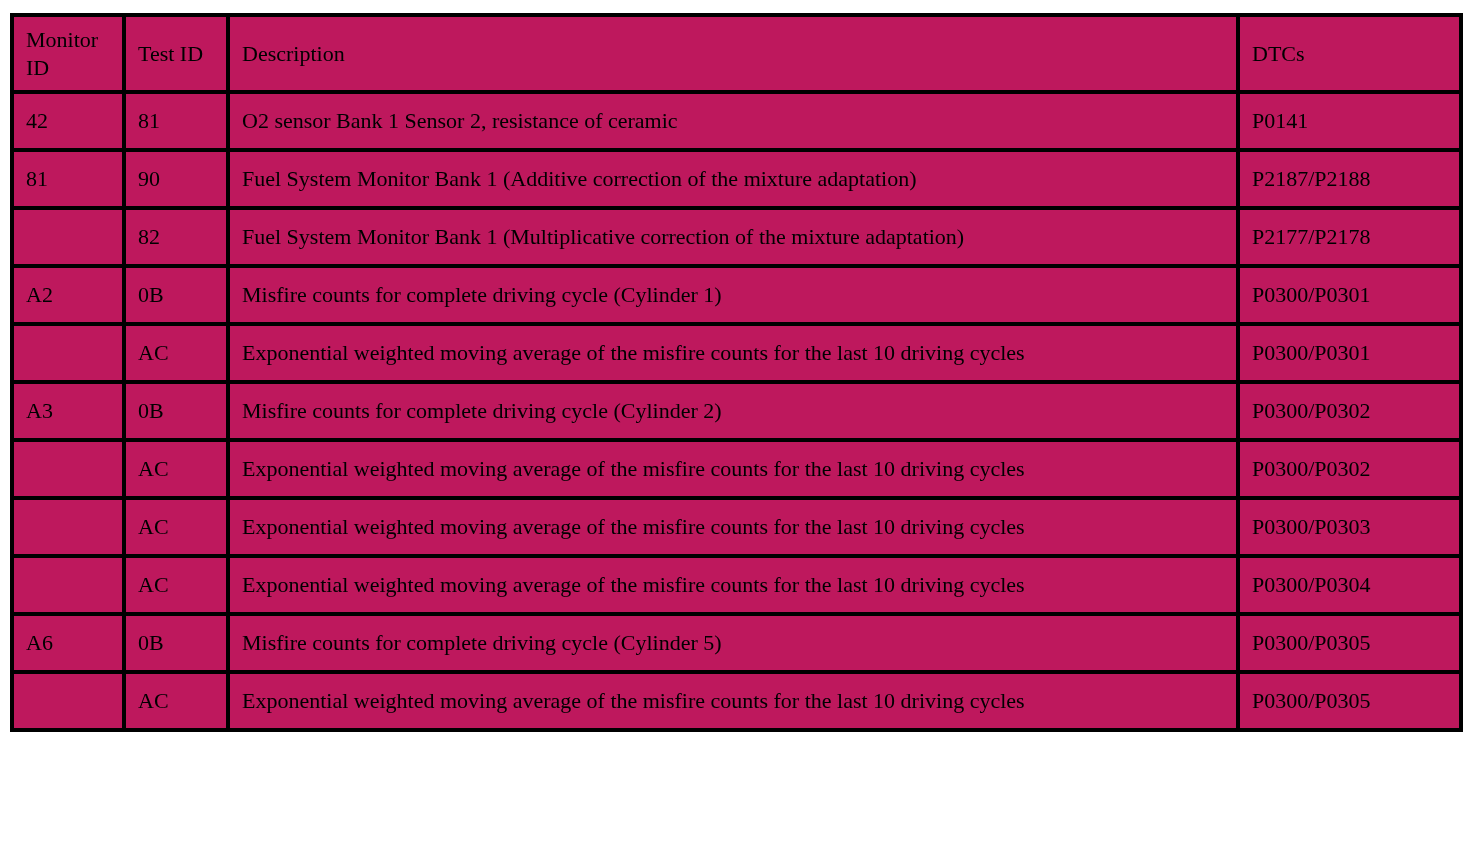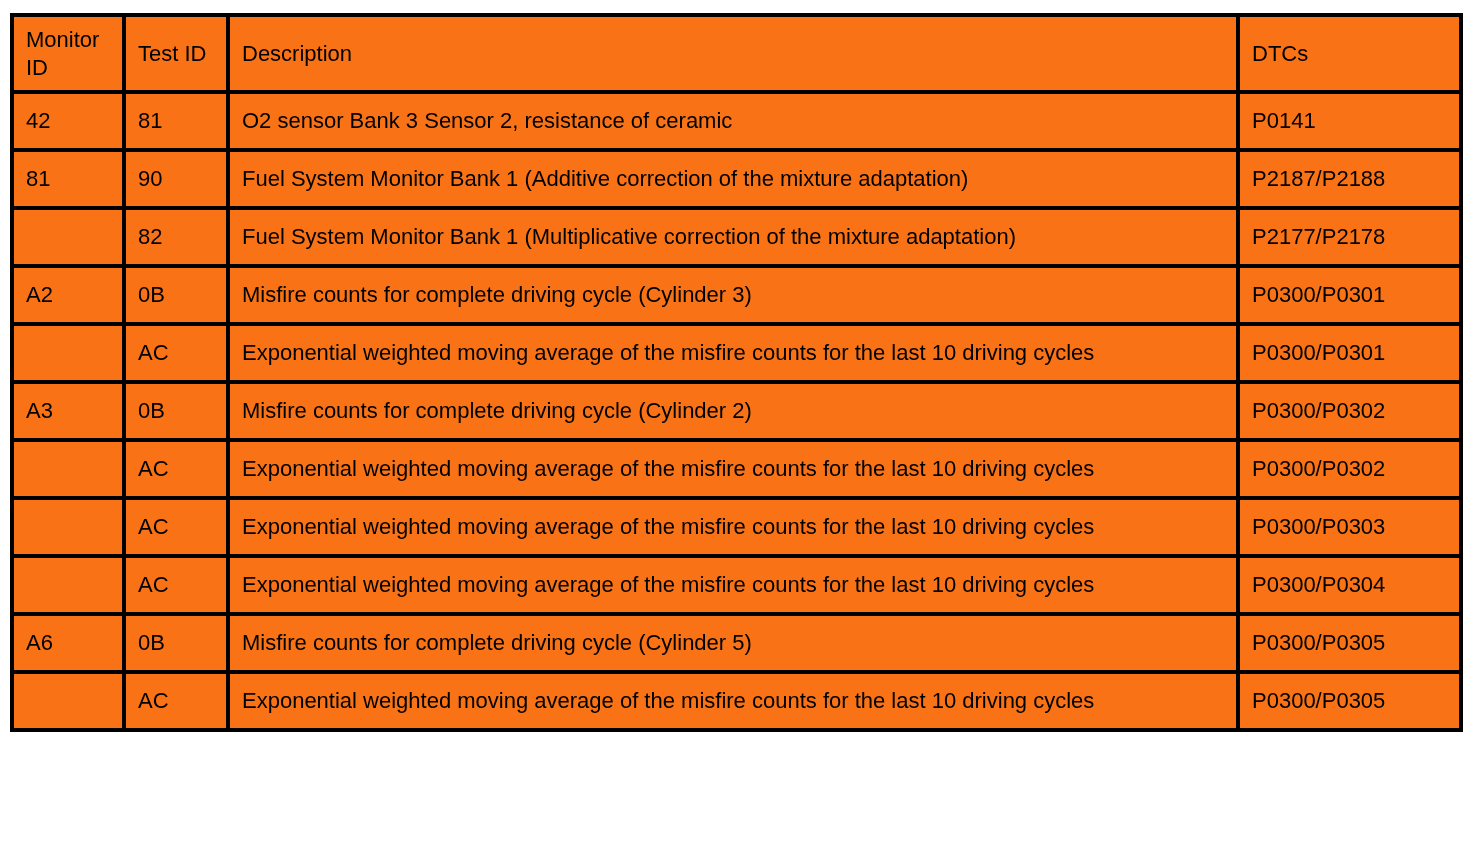--- a/index.html
+++ b/index.html
@@ -14,24 +14,24 @@
   .page {
     position: absolute;
     left: 10px;
     top: 13px;
     width: 1450px;
   }
   table.doc-table {
     border-collapse: collapse;
     table-layout: fixed;
     width: 1449px;
-    font-family: Liberation Sans, sans-serif;
+    font-family: Liberation Serif, serif;
     font-size: 22px;
     color: #000000;
-    background: #f97316;
+    background: #be185d;
   }
   table.doc-table, table.doc-table th, table.doc-table td {
     border: 4px solid #000000;
   }
   table.doc-table th, table.doc-table td {
     padding: 4px 10px 4px 12px;
     text-align: left;
     vertical-align: middle;
     font-weight: normal;
     line-height: 1.25;
@@ -62,42 +62,42 @@
         <th class="col-monitor">Monitor ID</th>
         <th>Test ID</th>
         <th>Description</th>
         <th>DTCs</th>
       </tr>
     </thead>
     <tbody>
   <tr class="data-row">
     <td>42</td>
     <td>81</td>
-    <td>O2 sensor Bank 3 Sensor 2, resistance of ceramic</td>
+    <td>O2 sensor Bank 1 Sensor 2, resistance of ceramic</td>
     <td>P0141</td>
   </tr>
 
   <tr class="data-row">
     <td>81</td>
     <td>90</td>
     <td>Fuel System Monitor Bank 1 (Additive correction of the mixture adaptation)</td>
     <td>P2187/P2188</td>
   </tr>
 
   <tr class="data-row">
     <td></td>
     <td>82</td>
     <td>Fuel System Monitor Bank 1 (Multiplicative correction of the mixture adaptation)</td>
     <td>P2177/P2178</td>
   </tr>
 
   <tr class="data-row">
     <td>A2</td>
     <td>0B</td>
-    <td>Misfire counts for complete driving cycle (Cylinder 3)</td>
+    <td>Misfire counts for complete driving cycle (Cylinder 1)</td>
     <td>P0300/P0301</td>
   </tr>
 
   <tr class="data-row">
     <td></td>
     <td>AC</td>
     <td>Exponential weighted moving average of the misfire counts for the last 10 driving cycles</td>
     <td>P0300/P0301</td>
   </tr>
 

